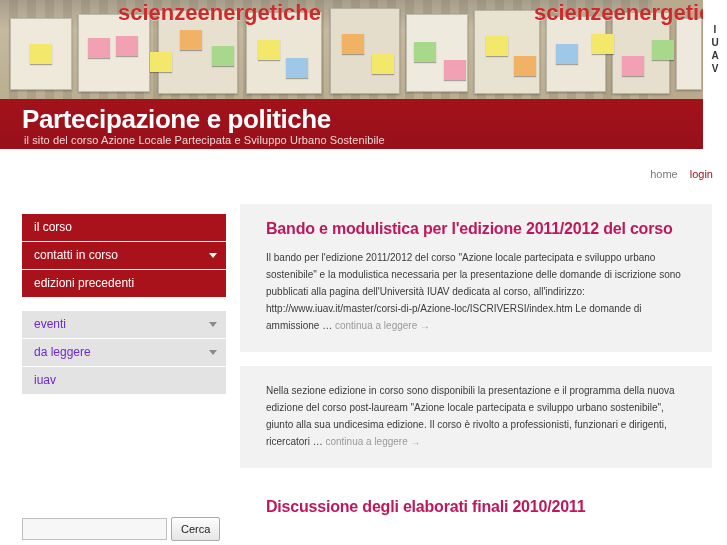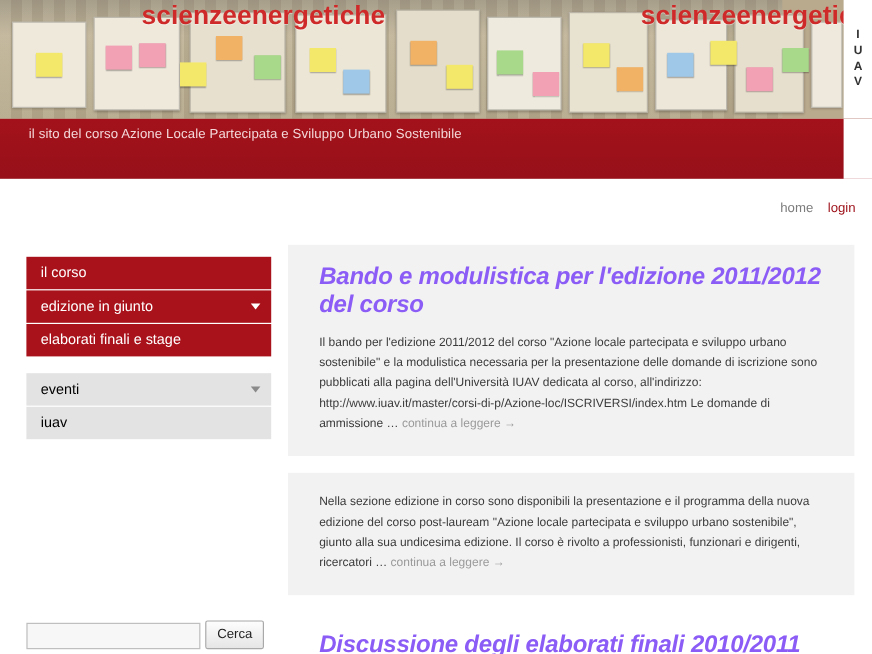--- a/index.html
+++ b/index.html
@@ -112,35 +112,35 @@
     position: relative;
     height: 27px; line-height: 27px;
     padding-left: 12px;
     font-size: 12px;
     color: #ffffff;
     background: #a9121b;
     margin-bottom: 1px;
     cursor: pointer;
   }
   .menu-item.gray {
-    background: #e3e3e3; color: #000000;
+    background: #e3e3e3; color: #6d28d9;
   }
   .menu-item .arrow {
     position: absolute; right: 9px; top: 11px;
     width: 0; height: 0;
     border-left: 4px solid transparent;
     border-right: 4px solid transparent;
     border-top: 5px solid #ffffff;
   }
   .menu-item.gray .arrow { border-top-color: #8a8a8a; }
 
   
   .searchrow {
     position: absolute; left: 22px; top: 313px;
-    display: flex; align-items: flex-end; gap: 4px;
+    display: flex; align-items: center; gap: 4px;
   }
   .searchrow input[type=text] {
     width: 145px; height: 22px;
     border: 1px solid #bfbfbf;
     background: #f7f7f7;
     font-size: 11px;
     padding: 0 4px;
   }
   .searchrow .searchbtn {
     height: 24px;
@@ -158,25 +158,24 @@
     position: absolute; left: 240px; top: 0; width: 472px;
   }
   .post {
     background: #f2f2f2;
     padding: 16px 20px 18px 26px;
     margin-bottom: 14px;
   }
   .post.plain { background: transparent; padding-bottom: 0; }
   .post h2 {
     margin: 0 0 11px 0;
-    font-size: 20px;
-    color: #8b5cf6;
+    font-size: 16px;
+    color: #be185d;
     font-weight: bold;
     letter-spacing: -0.2px;
-    font-style: italic;
   }
   .post p {
     margin: 0;
     font-size: 10px;
     line-height: 17px;
     color: #3b3b3b;
   }
   .more { color: #9a9a9a; }
 </style>
 </head>
@@ -224,52 +223,57 @@
 
     <div class="iuav-box">
       <span>I</span>
       <span>U</span>
       <span>A</span>
       <span>V</span>
     </div>
   </div>
 
   <div class="titlebar">
+    <h1>Partecipazione e politiche</h1>
     <div class="subtitle">il sito del corso Azione Locale Partecipata e Sviluppo Urbano Sostenibile</div>
     <div class="iuav-white"></div>
   </div>
 
   <div class="topnav">
     <a href="#">home</a>
     <a href="#" class="login">login</a>
   </div>
 
   <div class="content">
 
     <div class="sidebar">
 
       <div class="menu-group">
         <div class="menu-item">
           <span>il corso</span>
         </div>
         <div class="menu-item">
-          <span>edizione in giunto</span>
+          <span>contatti in corso</span>
           <span class="arrow"></span>
         </div>
         <div class="menu-item">
-          <span>elaborati finali e stage</span>
+          <span>edizioni precedenti</span>
         </div>
       </div>
 
       <div class="menu-group">
         <div class="menu-item gray">
           <span>eventi</span>
           <span class="arrow"></span>
         </div>
         <div class="menu-item gray">
+          <span>da leggere</span>
+          <span class="arrow"></span>
+        </div>
+        <div class="menu-item gray">
           <span>iuav</span>
         </div>
       </div>
 
     </div>
 
     <div class="searchrow">
       <input type="text" value="" placeholder="" style="">
       <button class="searchbtn">Cerca</button>
     </div>

